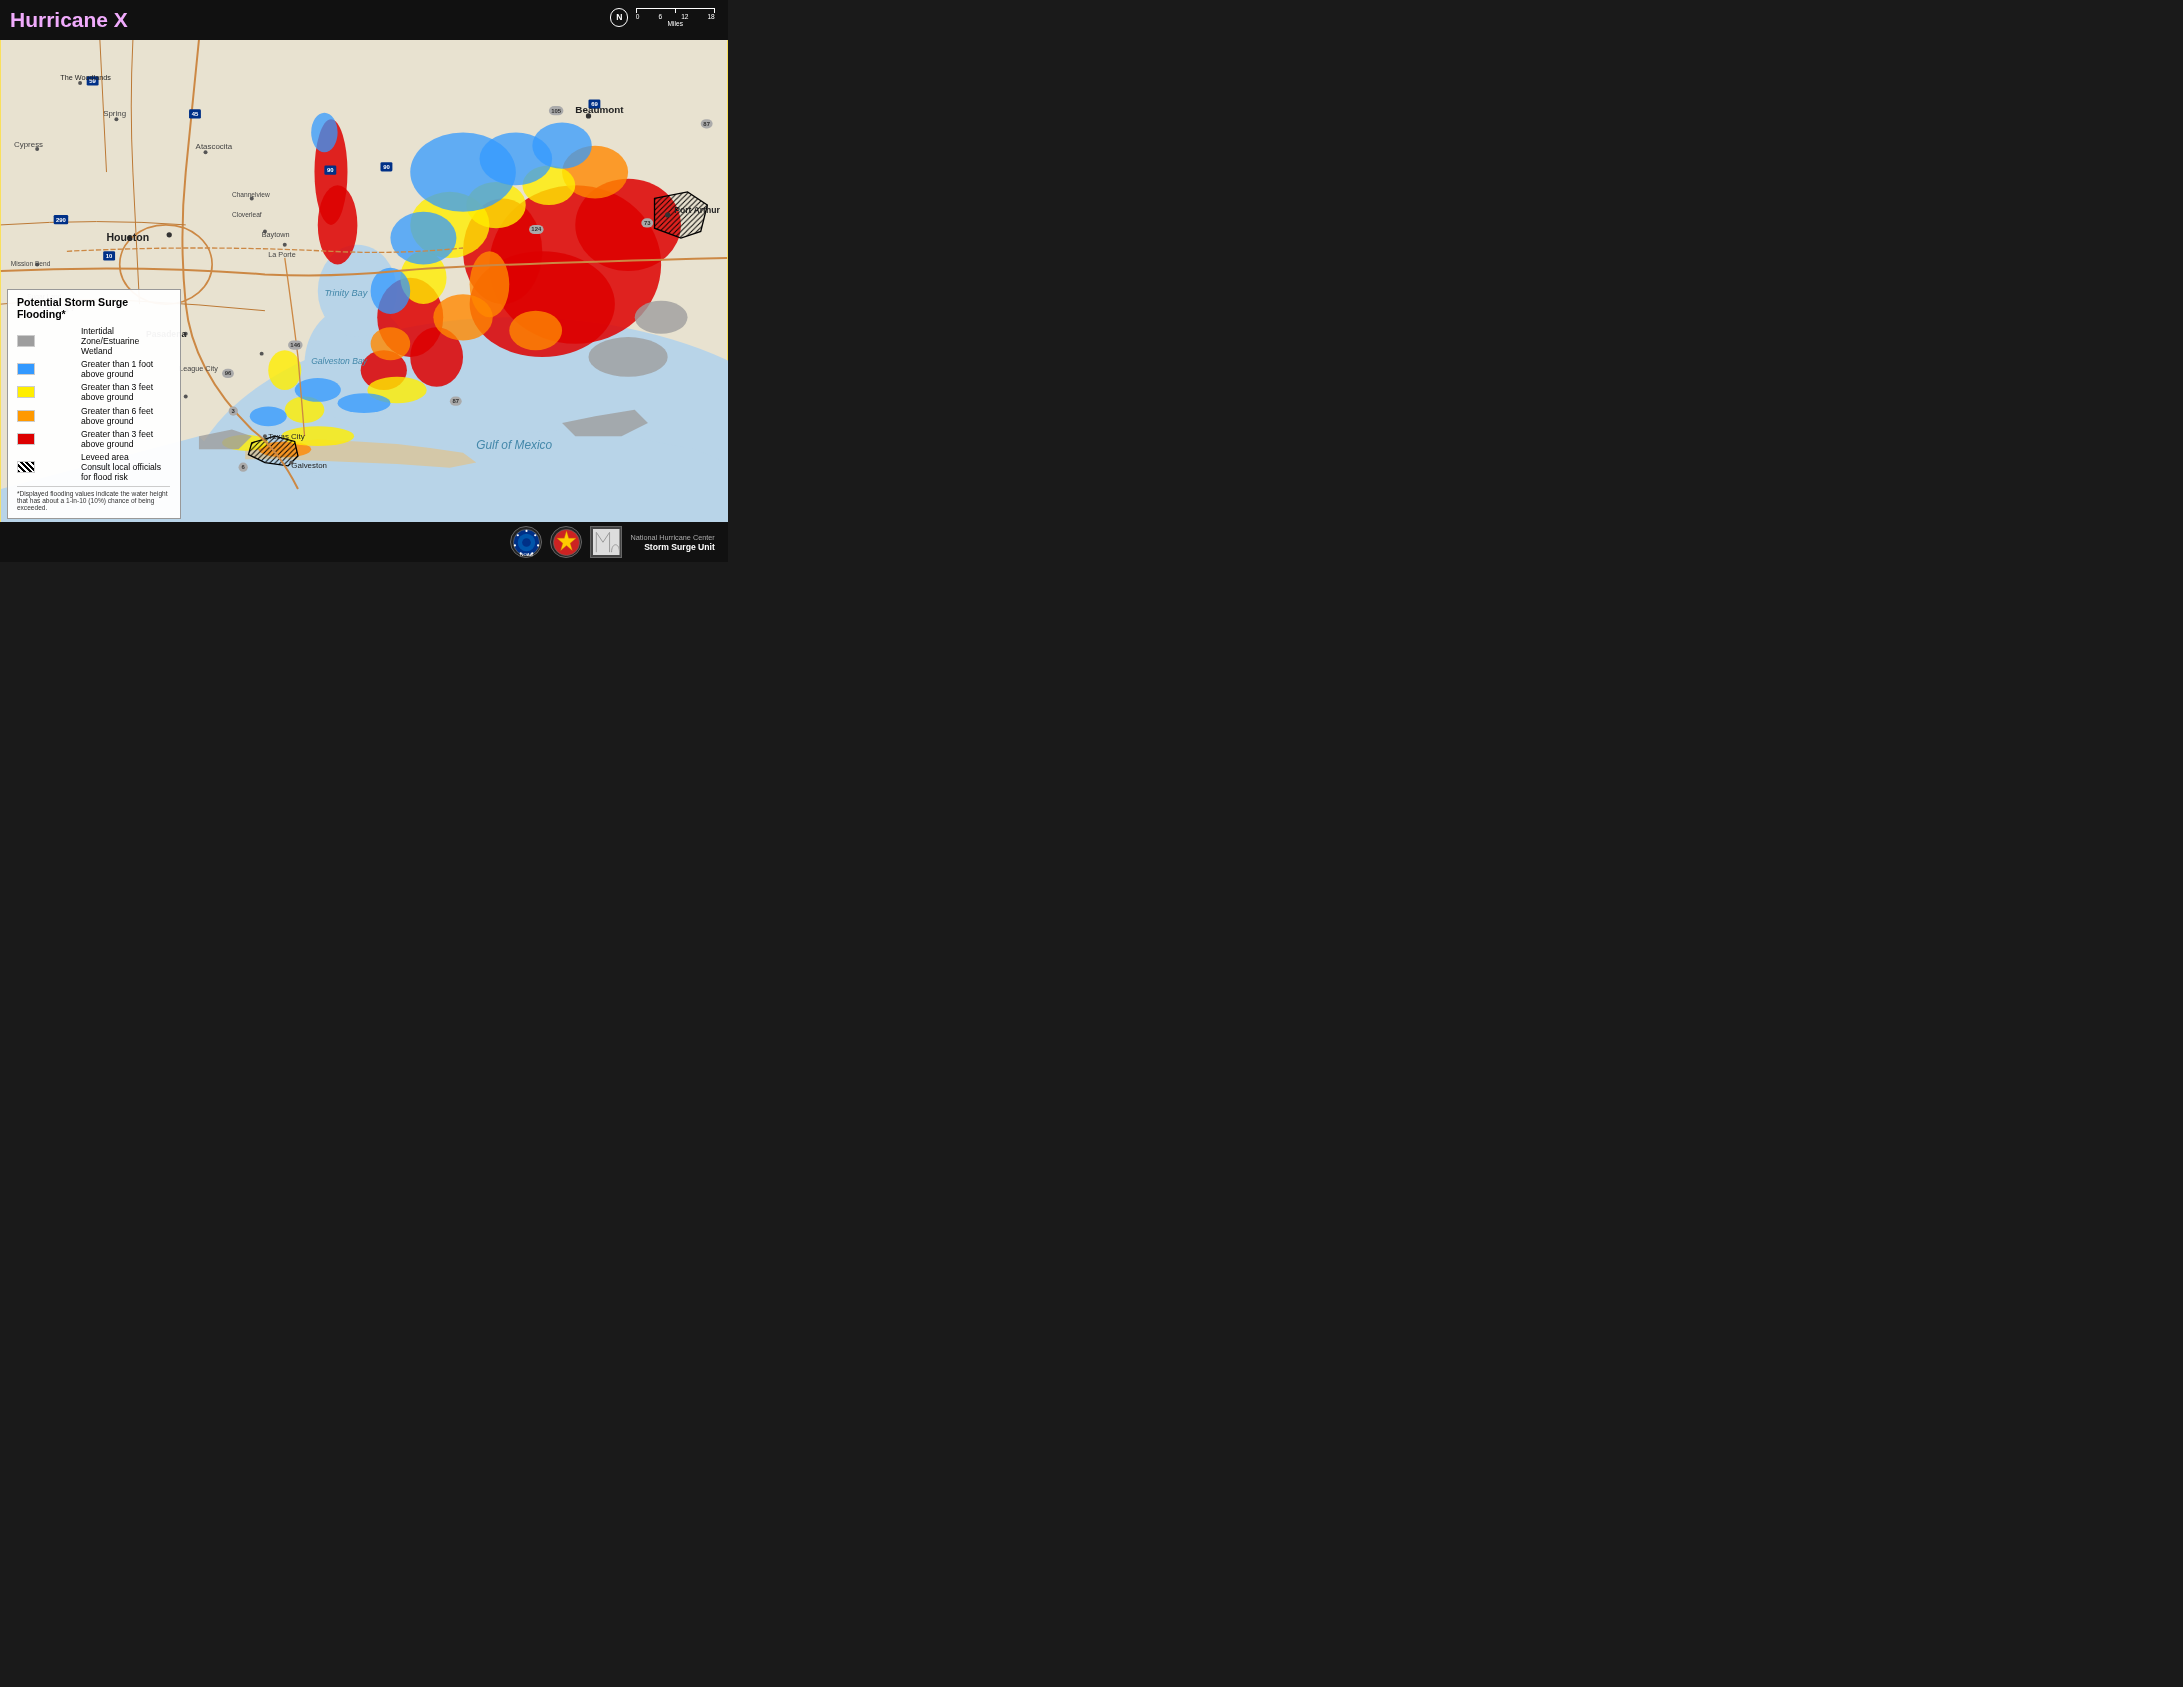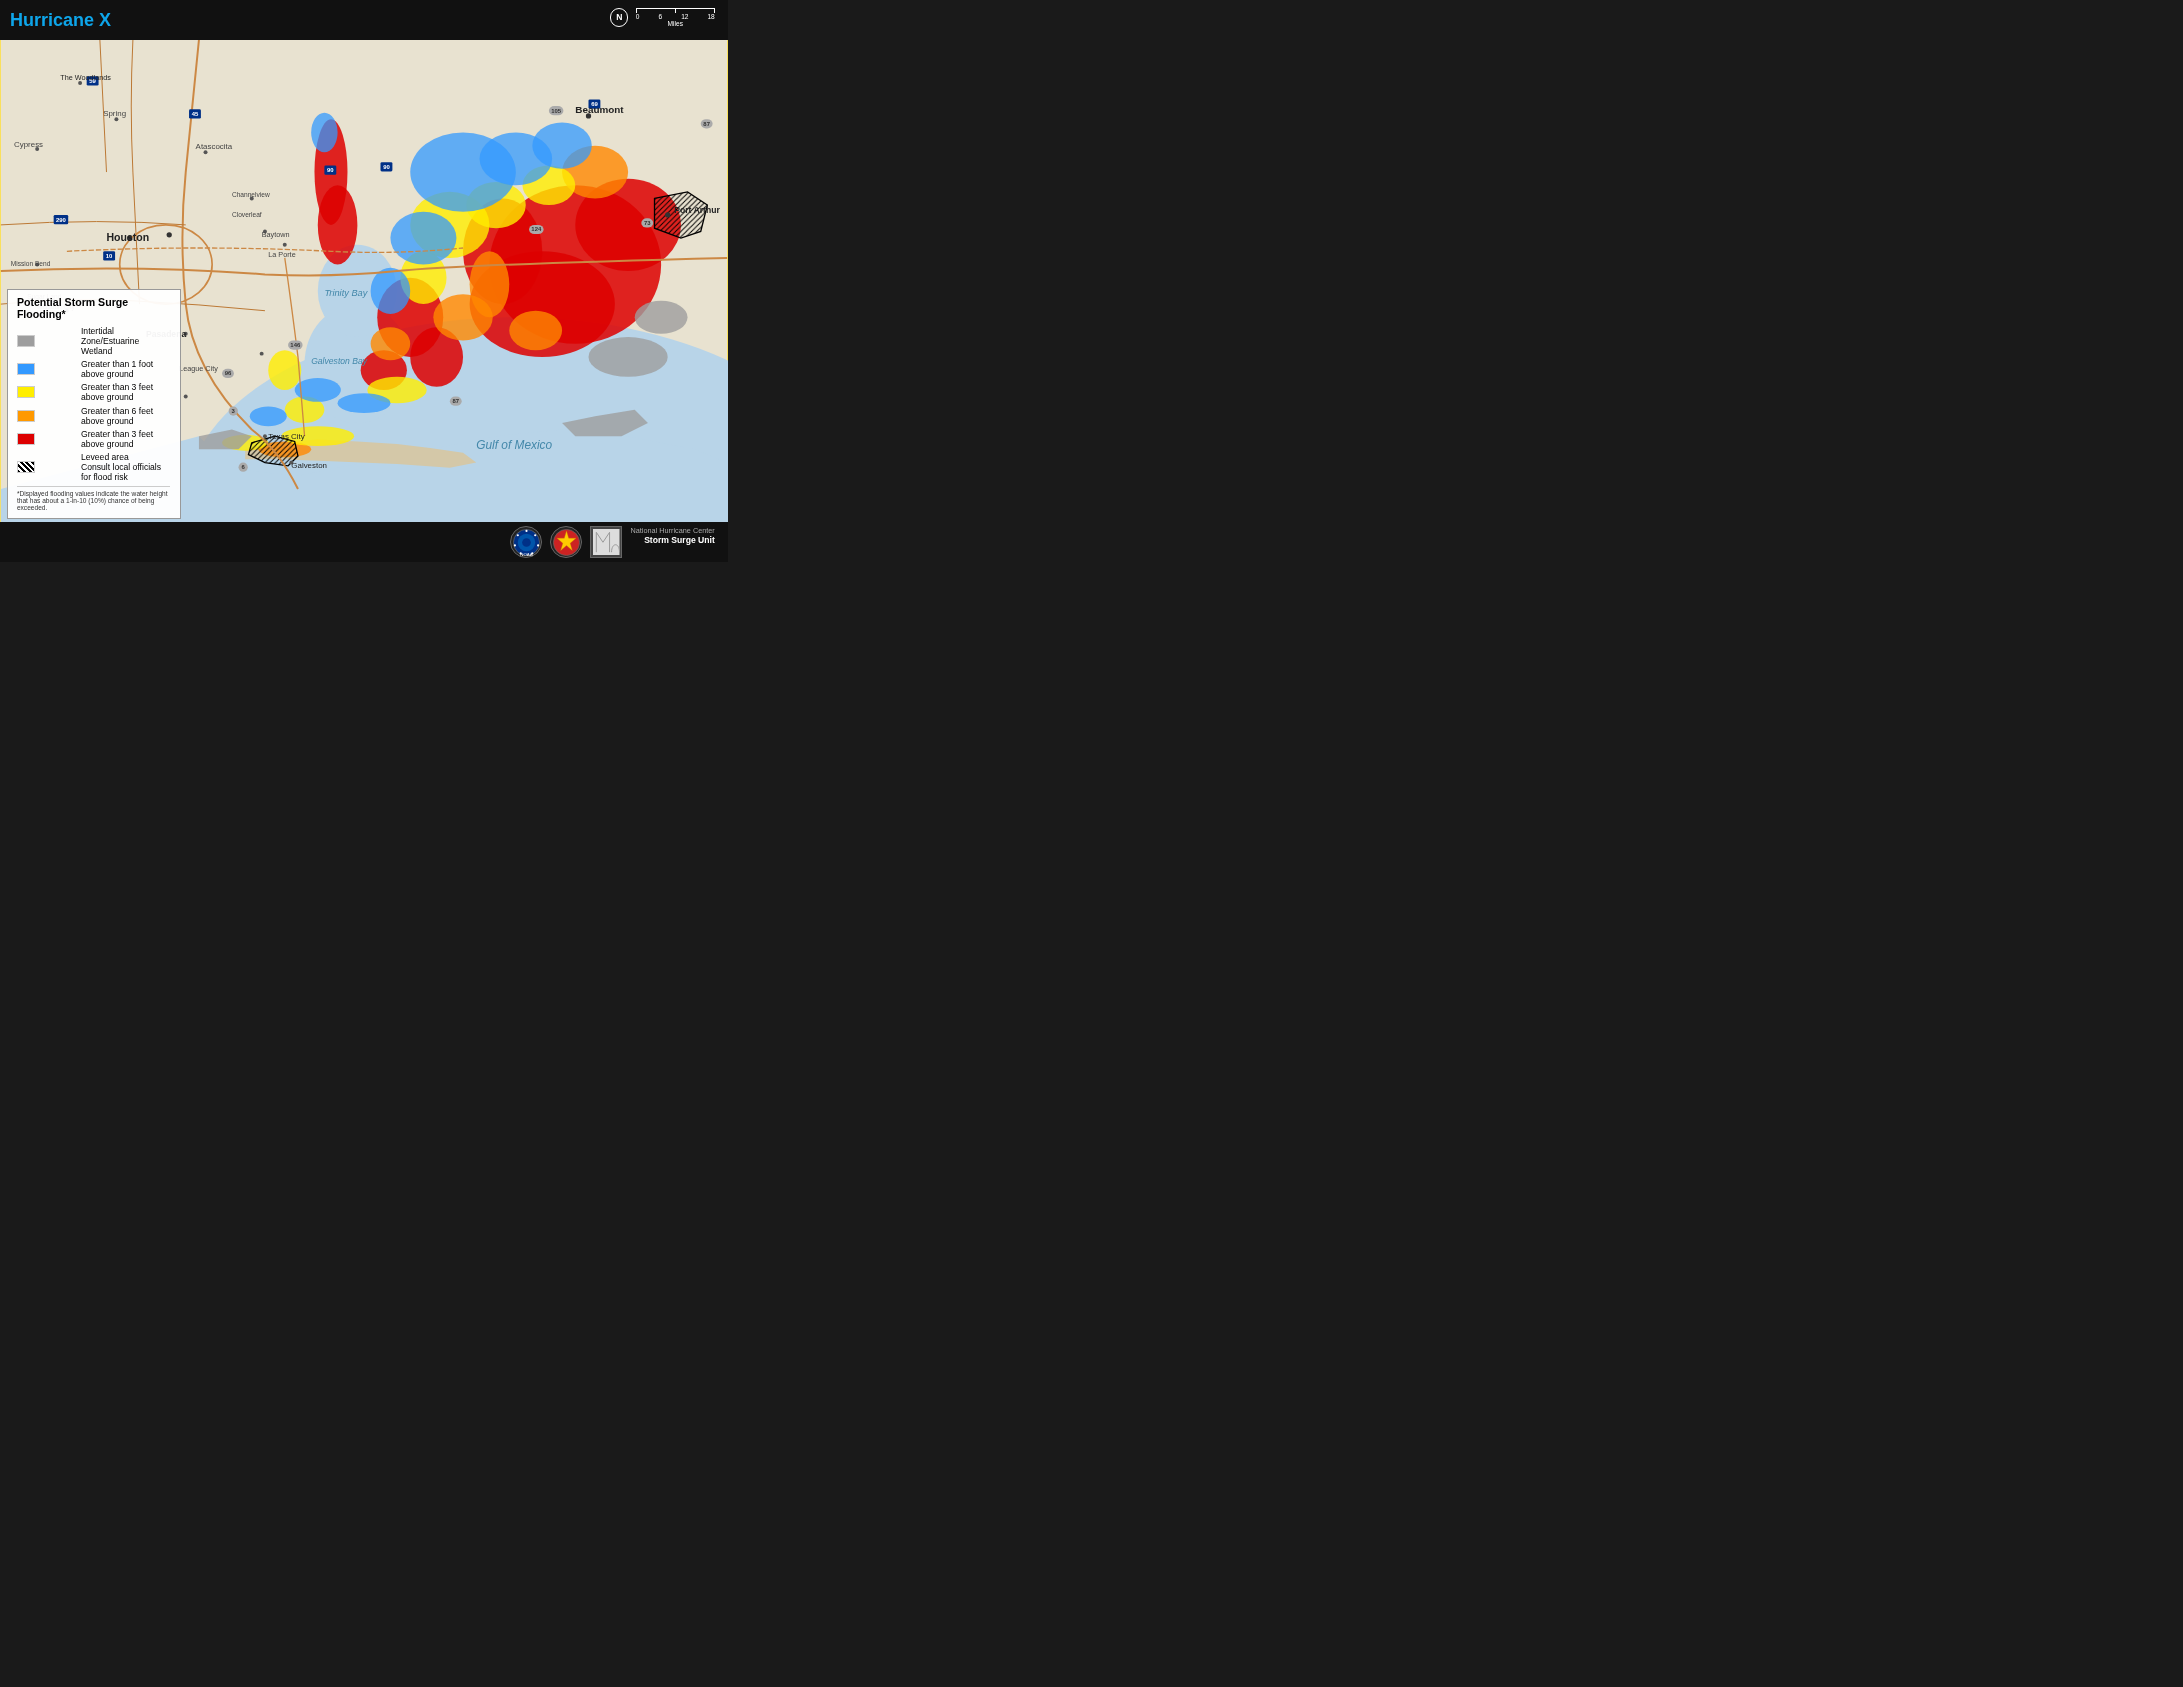--- a/index.html
+++ b/index.html
@@ -17,22 +17,22 @@
       position: absolute;
       top: 0; left: 0; right: 0;
       height: 40px;
       background: #111;
       display: flex;
       align-items: center;
       padding: 0 10px;
       z-index: 10;
     }
     #title {
-      color: #0ea5e9;
-      font-size: 18px;
+      color: #f0abfc;
+      font-size: 21px;
       font-weight: bold;
     }
 
     
     #scale-bar {
       position: absolute;
       top: 8px;
       right: 13.2px;
       color: white;
       font-size: 7.3px;
@@ -144,20 +144,21 @@
       height: 40px;
       background: #111;
       display: flex;
       align-items: center;
       justify-content: flex-end;
       padding: 0 13.2px;
       z-index: 10;
     }
     #footer .logos {
       display: flex;
+      align-items: center;
       gap: 8px;
     }
     .logo-circle {
       width: 32px;
       height: 32px;
       border-radius: 50%;
       border: 1.3px solid #666;
       background: #222;
       display: flex;
       align-items: center;

